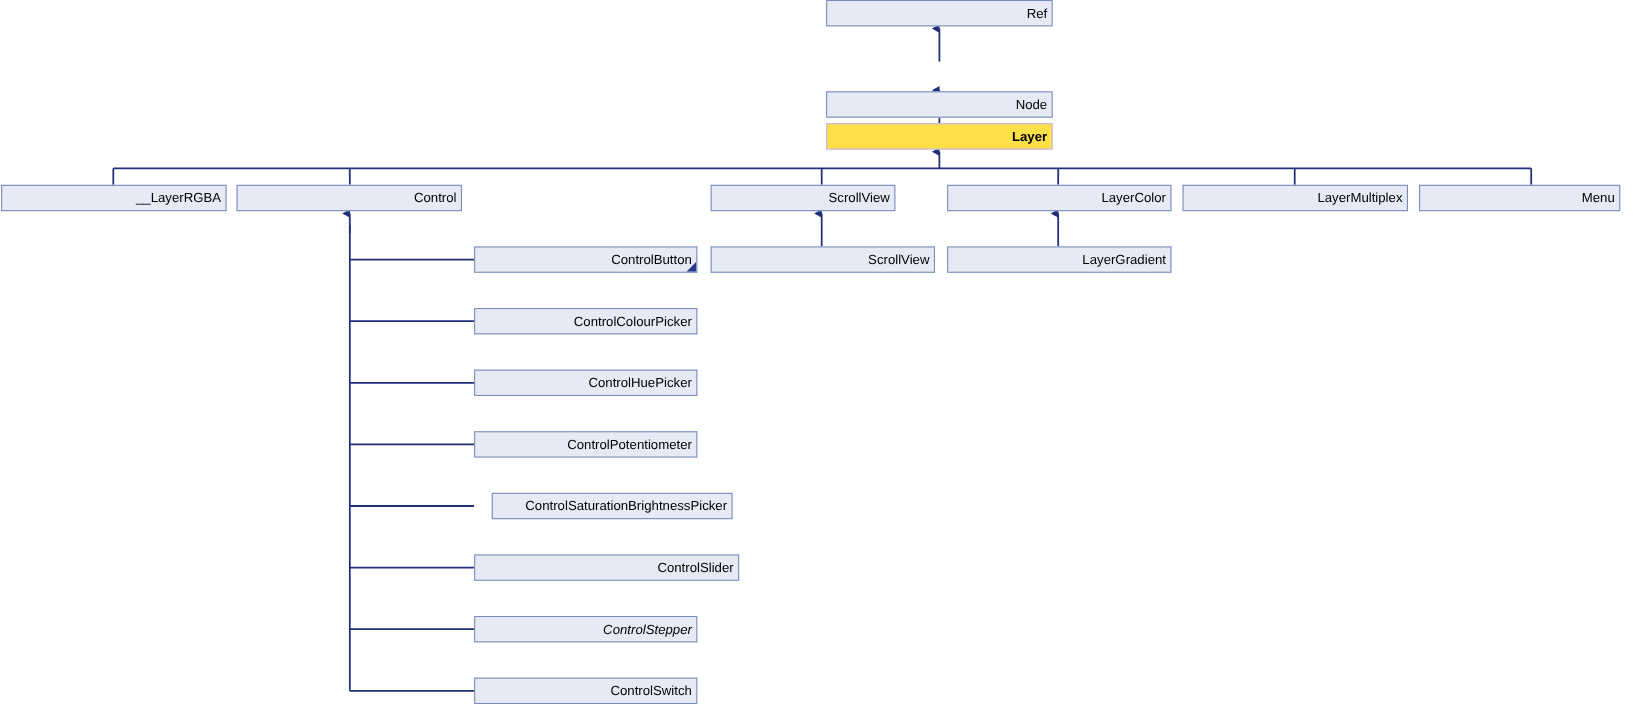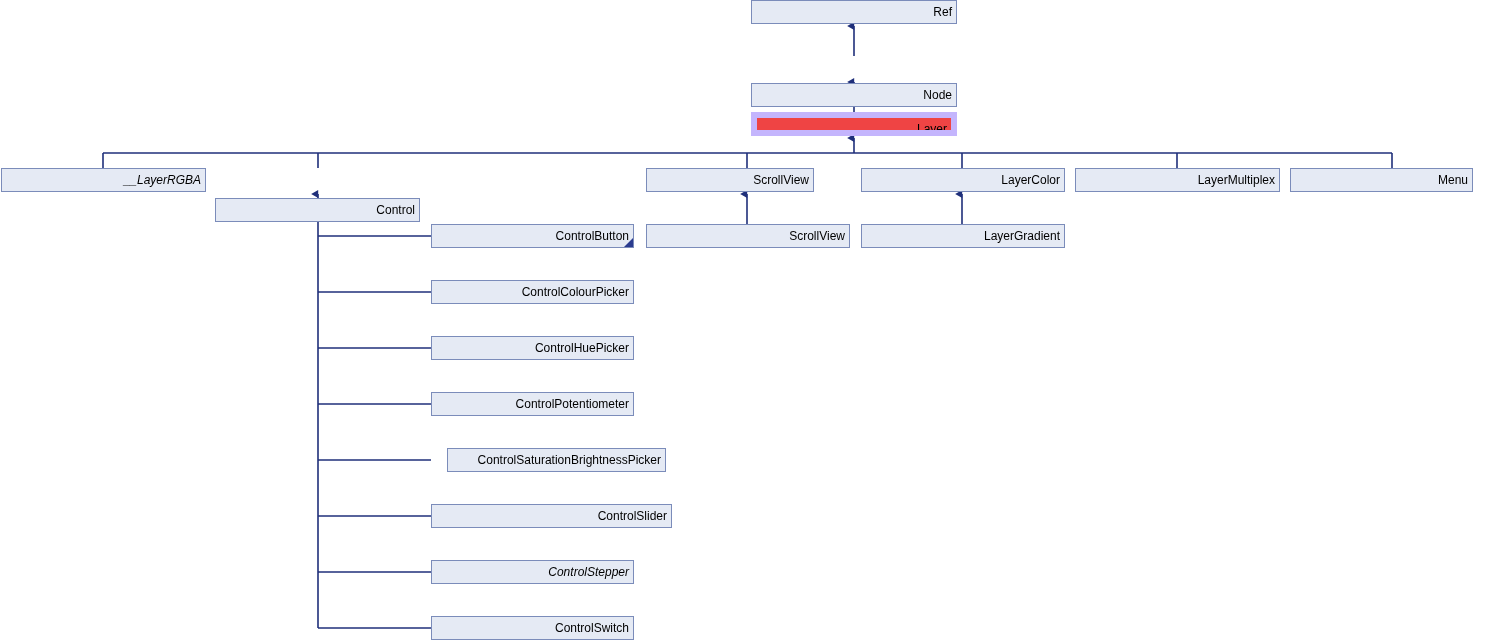--- a/index.html
+++ b/index.html
@@ -30,22 +30,23 @@
     line-height: 22px;
     text-align: right;
     font-size: 12px;
     color: #000000;
     background: #e5eaf4;
     border: 1px solid #7b8cba;
     white-space: nowrap;
     overflow: hidden;
   }
   .node.current {
-    background: #ef4444;
-    border: 6px solid #c4b5fd;
+    background: #fde047;
+    border: 1px solid #c4b5fd;
+    font-weight: bold;
   }
   .node.has-more::after {
     content: "";
     position: absolute;
     right: 0;
     bottom: 0;
     width: 0;
     height: 0;
     border-left: 9px solid transparent;
     border-bottom: 9px solid #2a3b8f;
@@ -114,24 +115,24 @@
   <div id="nodes">
       <div class="node" style="left: 751px; top: 0px; width: 206px;">
         <span class="node-label">Ref</span>
       </div>
       <div class="node" style="left: 751px; top: 56px; width: 206px; margin-top: 27px;">
         <span class="node-label">Node</span>
       </div>
       <div class="node current" style="left: 751px; top: 112px; width: 206px;">
         <span class="node-label">Layer</span>
       </div>
-      <div class="node" style="left: 1px; top: 168px; width: 205px; font-style: italic;">
+      <div class="node" style="left: 1px; top: 168px; width: 205px;">
         <span class="node-label">__LayerRGBA</span>
       </div>
-      <div class="node" style="left: 215px; top: 168px; width: 205px; margin-top: 30px;">
+      <div class="node" style="left: 215px; top: 168px; width: 205px;">
         <span class="node-label">Control</span>
       </div>
       <div class="node" style="left: 646px; top: 168px; width: 168px; padding-left: 20px;">
         <span class="node-label">ScrollView</span>
       </div>
       <div class="node" style="left: 861px; top: 168px; width: 204px;">
         <span class="node-label">LayerColor</span>
       </div>
       <div class="node" style="left: 1075px; top: 168px; width: 205px; padding-left: 48px;">
         <span class="node-label">LayerMultiplex</span>

